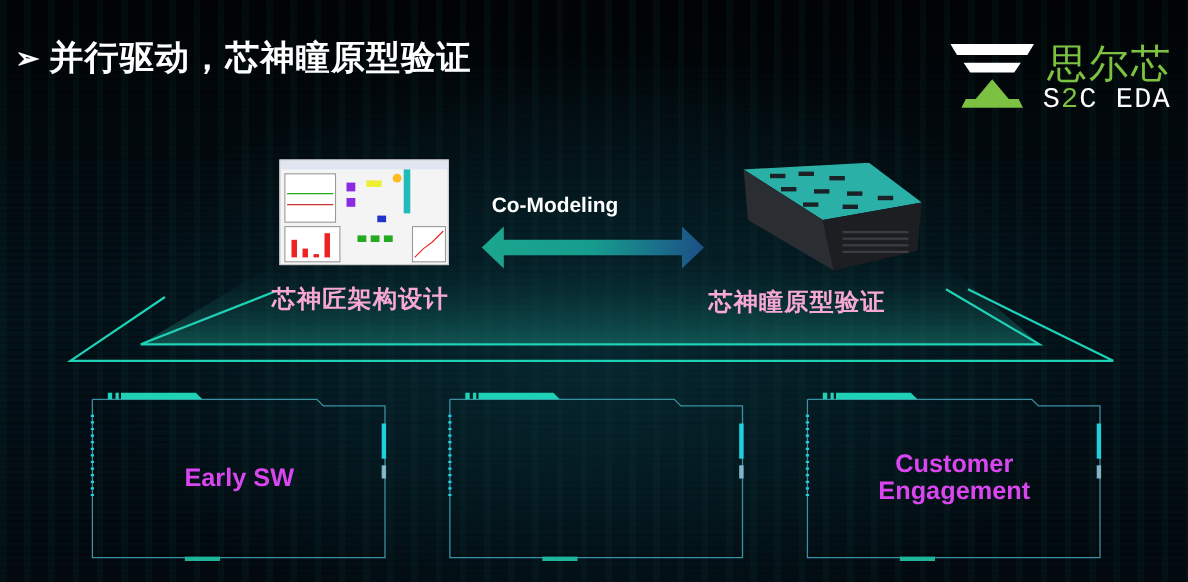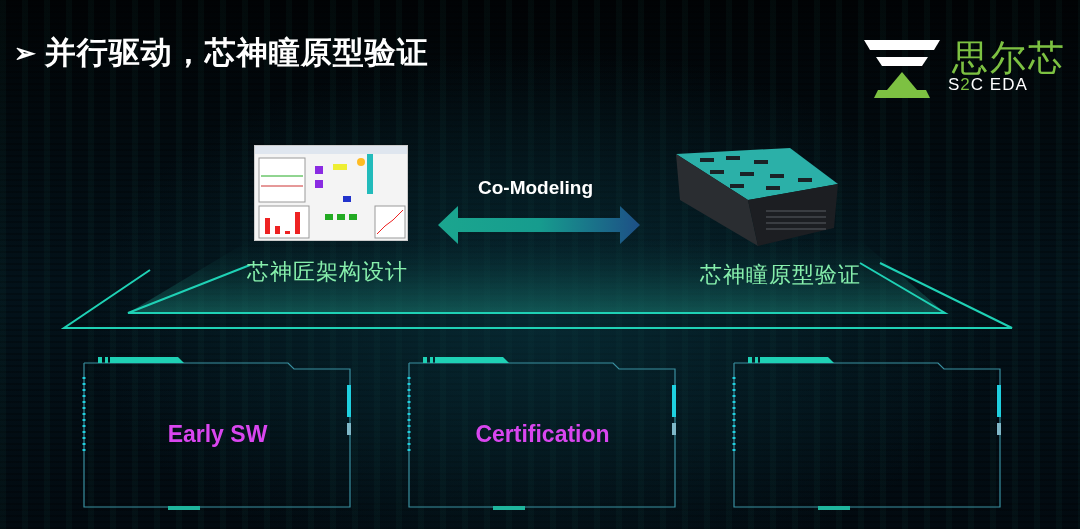--- a/index.html
+++ b/index.html
@@ -6,28 +6,28 @@
   body{width:1080px;height:529px;overflow:hidden;background:#02070b;font-family:"Liberation Sans",sans-serif;position:relative;}
   .bg{position:absolute;inset:0;background:
       radial-gradient(ellipse at 50% 60%, rgba(10,60,70,0.55), rgba(0,0,0,0) 60%),
       repeating-linear-gradient(90deg, rgba(20,80,70,0.10) 0 6px, rgba(0,0,0,0) 6px 22px),
       repeating-linear-gradient(0deg, rgba(0,0,0,0.25) 0 2px, rgba(0,0,0,0) 2px 6px),
       linear-gradient(180deg,#010305 0%,#03121a 55%,#020a10 100%);}
   .title{position:absolute;left:14px;top:32px;color:#fff;font-size:31px;font-weight:bold;display:flex;align-items:center;gap:8px;letter-spacing:1px;}
   .title .arrow{font-size:26px;}
   .logo{position:absolute;left:864px;top:26px;width:220px;height:62px;margin-top:12px;}
   .logo .cn{position:absolute;left:88px;top:-4px;color:#7dc142;font-size:36px;letter-spacing:2px;}
-  .logo .en{position:absolute;left:84px;top:37px;color:#fff;font-size:17px;letter-spacing:1px;}
+  .logo .en{position:absolute;left:84px;top:37px;color:#fff;font-size:26px;letter-spacing:1px;font-family:Liberation Mono, monospace;}
   .logo .en .two{color:#7dc142;}
   .logo svg{position:absolute;left:0;top:2px;}
   .platform{position:absolute;left:0;top:0;}
   .arch-img{position:absolute;left:254px;top:145px;width:154px;height:96px;background:#f4f4f4;border:1px solid #ccc;box-sizing:border-box;overflow:hidden;}
   .proto-img{position:absolute;left:670px;top:148px;width:170px;height:100px;}
-  .caption{position:absolute;color:#86efac;font-size:22px;font-weight:normal;letter-spacing:1px;}
-  .co-label{position:absolute;left:478px;top:177px;color:#fff;font-size:19px;font-weight:bold;}
+  .caption{position:absolute;color:#f9a8d4;font-size:22px;font-weight:bold;letter-spacing:1px;}
+  .co-label{position:absolute;left:447px;top:177px;color:#fff;font-size:19px;font-weight:bold;}
   .co-arrow{position:absolute;left:438px;top:204px;}
   .card{position:absolute;top:355px;width:275px;height:158px;}
   .card svg{position:absolute;left:0;top:0;}
   .card .txt{position:absolute;left:0;right:0;top:0;bottom:0;display:flex;align-items:center;justify-content:center;text-align:center;color:#d946ef;font-weight:bold;font-size:23px;line-height:25px;}
 </style>
 </head>
 <body>
 
 <div class="bg"></div>
 
@@ -116,21 +116,21 @@
     </g>
     <g fill="#3a3d42">
       <rect x="96" y="62" width="60" height="2"></rect>
         <rect x="96" y="68" width="60" height="2"></rect>
       <rect x="96" y="74" width="60" height="2"></rect>
         <rect x="96" y="80" width="60" height="2"></rect>
     </g>
   </svg>
 </div>
 
-<div class="caption" style="left:700px;top:260px;">芯神瞳原型验证</div>
+<div class="caption" style="left:644px;top:260px;">芯神瞳原型验证</div>
 
 <div class="card" style="left:80px;">
   <svg width="275" height="158">
     <polyline points="4,8 208,8 214,14 270,14 270,152 4,152 4,8" fill="none" stroke="#3a8fa0" stroke-width="1.2"></polyline>
     <polygon points="30,2 98,2 104,8 30,8" fill="#1fd1b5"></polygon>
     <rect x="18" y="2" width="4" height="6" fill="#1fd1b5"></rect>
       <rect x="25" y="2" width="3" height="6" fill="#1fd1b5"></rect>
     <line x1="4" y1="22" x2="4" y2="100" stroke="#1fd1e0" stroke-width="3" stroke-dasharray="2 4"></line>
     <rect x="267" y="30" width="4" height="32" fill="#1fd1e0"></rect>
     <rect x="267" y="68" width="4" height="12" fill="#7fb8c8"></rect>
@@ -149,33 +149,34 @@
     <polygon points="30,2 98,2 104,8 30,8" fill="#1fd1b5"></polygon>
     <rect x="18" y="2" width="4" height="6" fill="#1fd1b5"></rect>
       <rect x="25" y="2" width="3" height="6" fill="#1fd1b5"></rect>
     <line x1="4" y1="22" x2="4" y2="100" stroke="#1fd1e0" stroke-width="3" stroke-dasharray="2 4"></line>
     <rect x="267" y="30" width="4" height="32" fill="#1fd1e0"></rect>
     <rect x="267" y="68" width="4" height="12" fill="#7fb8c8"></rect>
     <rect x="88" y="151" width="32" height="4" fill="#1fb59d"></rect>
   </svg>
   <div class="txt">
       <div>
-        <div>Certification</div>
       </div>
     </div>
 </div>
 
 <div class="card" style="left:730px;">
   <svg width="275" height="158">
     <polyline points="4,8 208,8 214,14 270,14 270,152 4,152 4,8" fill="none" stroke="#3a8fa0" stroke-width="1.2"></polyline>
     <polygon points="30,2 98,2 104,8 30,8" fill="#1fd1b5"></polygon>
     <rect x="18" y="2" width="4" height="6" fill="#1fd1b5"></rect>
       <rect x="25" y="2" width="3" height="6" fill="#1fd1b5"></rect>
     <line x1="4" y1="22" x2="4" y2="100" stroke="#1fd1e0" stroke-width="3" stroke-dasharray="2 4"></line>
     <rect x="267" y="30" width="4" height="32" fill="#1fd1e0"></rect>
     <rect x="267" y="68" width="4" height="12" fill="#7fb8c8"></rect>
     <rect x="88" y="151" width="32" height="4" fill="#1fb59d"></rect>
   </svg>
   <div class="txt">
       <div>
+        <div>Customer</div>
+        <div>Engagement</div>
       </div>
     </div>
 </div>
 
 </body></html>

